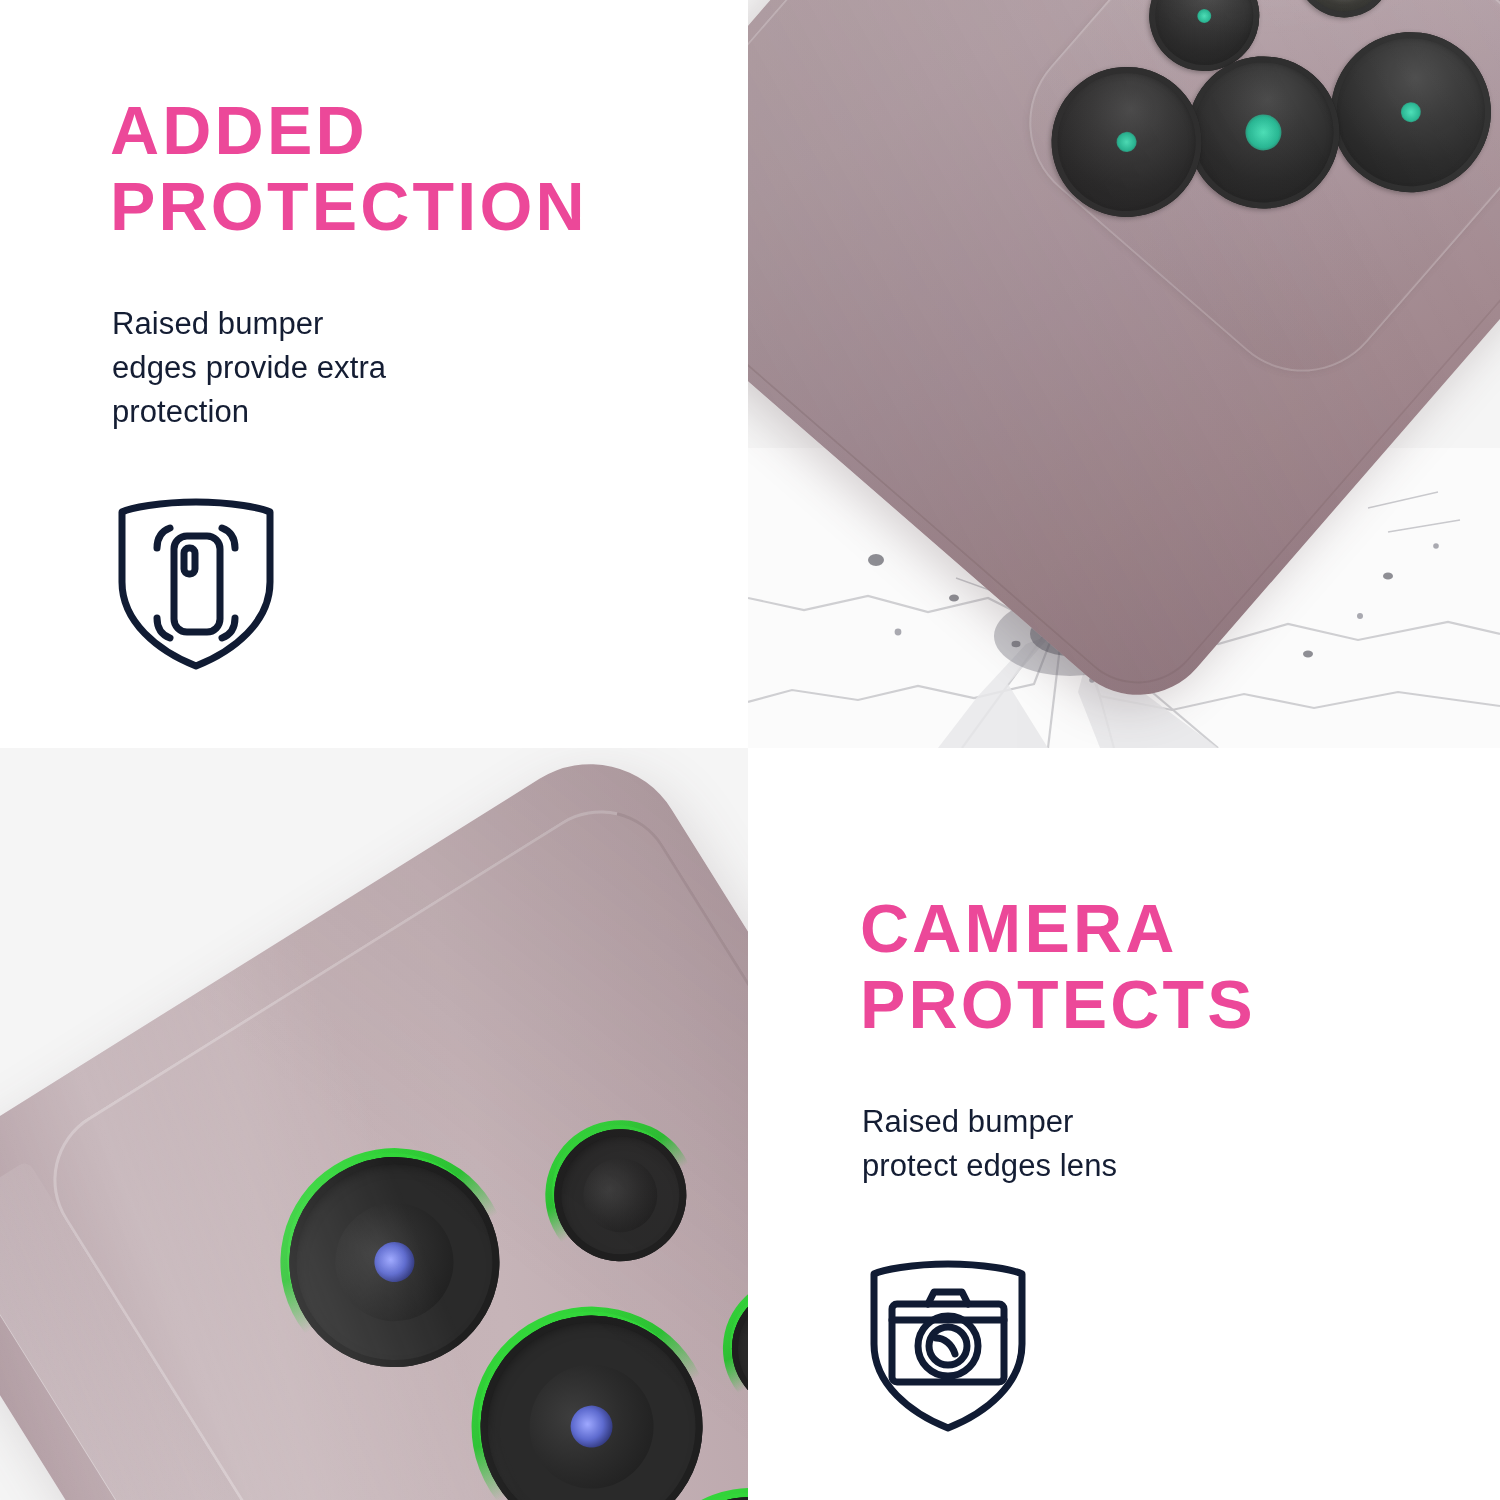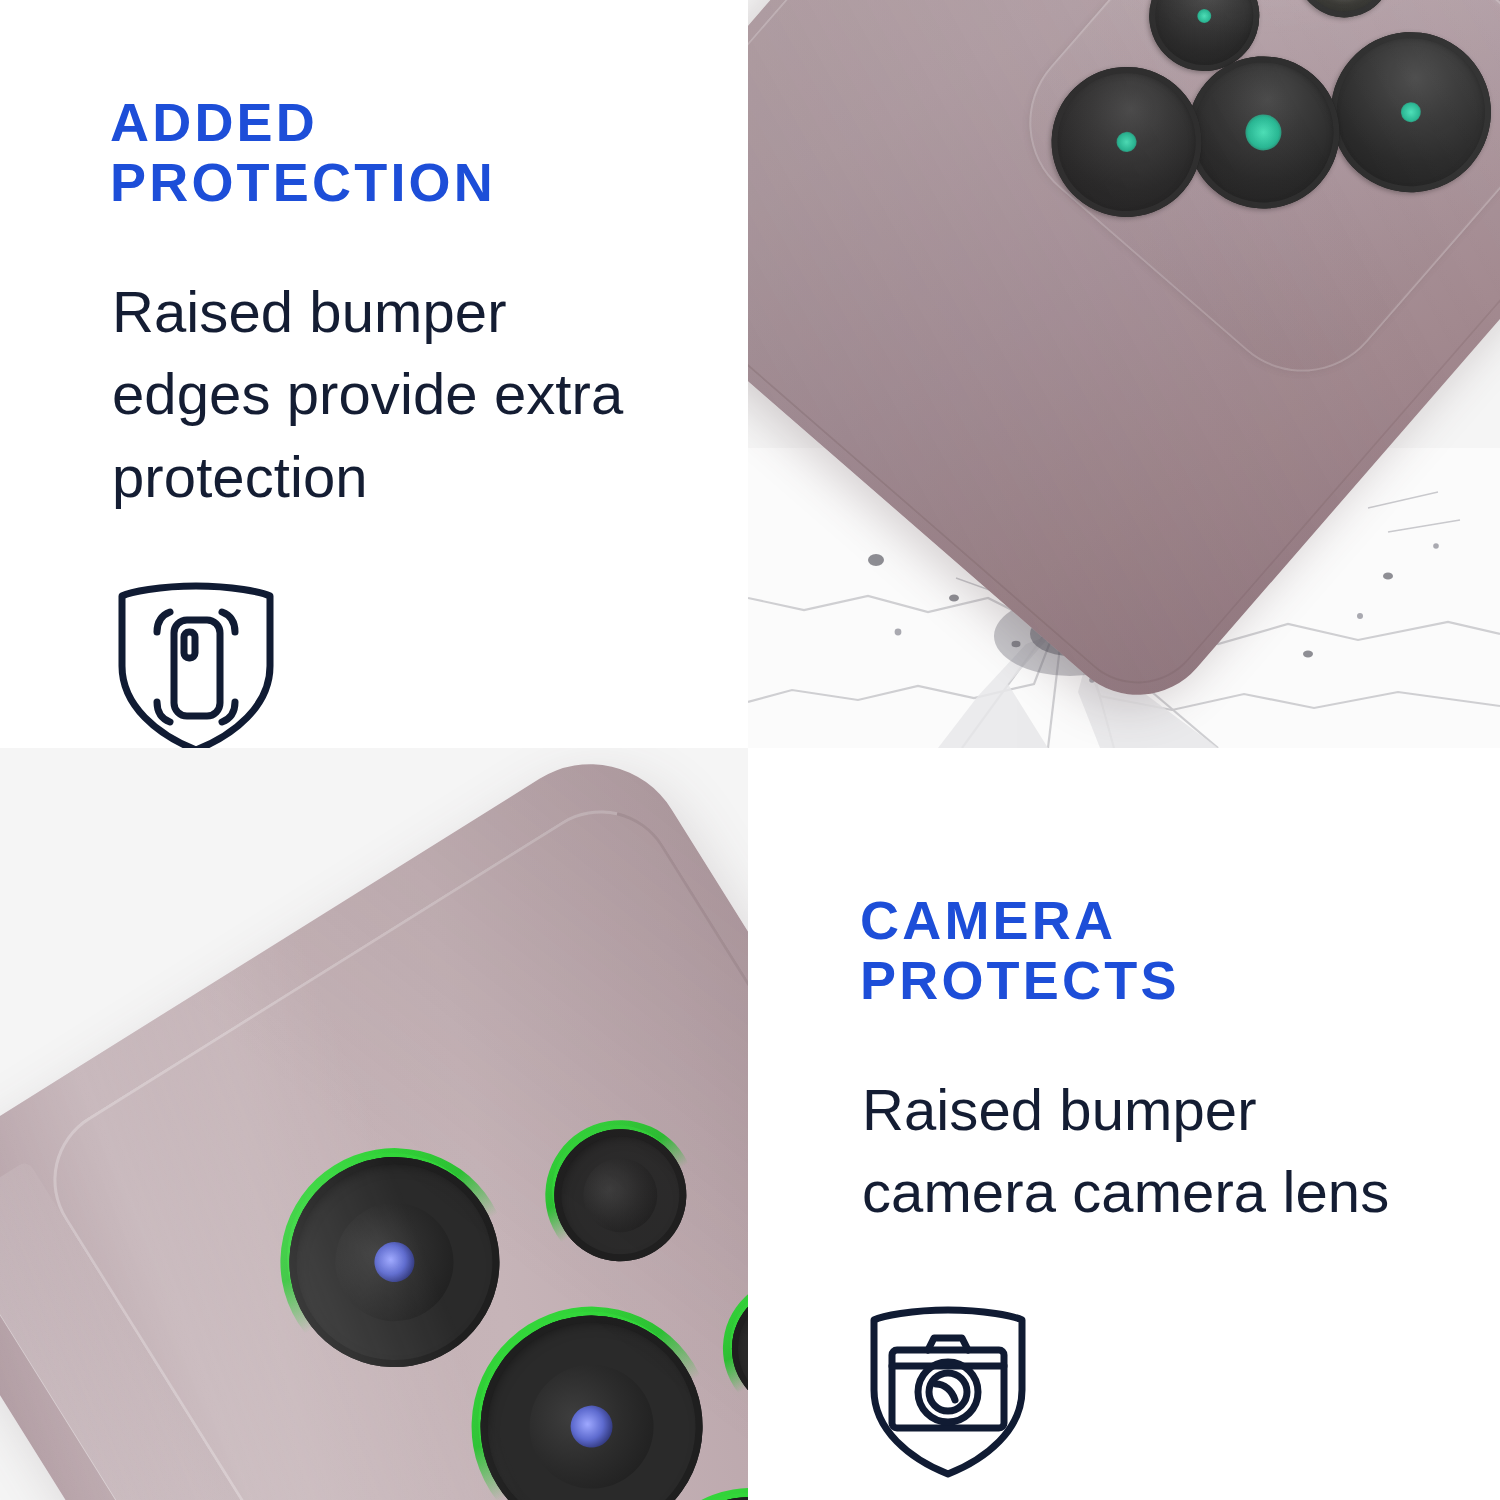--- a/index.html
+++ b/index.html
@@ -33,32 +33,32 @@
     position: absolute;
     left: 110px;
     top: 92px;
     width: 600px;
   }
   .text-panel.br {
     left: 112px;
     top: 142px;
   }
   .headline {
-    color: #1d4ed8;
-    font-size: 54px;
+    color: #ec4899;
+    font-size: 68px;
     font-weight: 700;
     letter-spacing: 3.2px;
     line-height: 1.12;
     margin: 0;
     text-transform: uppercase;
   }
   .headline .hl-line { display: block; }
   .subtext {
     color: #141d33;
-    font-size: 58px;
+    font-size: 31px;
     font-weight: 400;
     line-height: 1.42;
     margin: 58px 0 0 2px;
     letter-spacing: 0.1px;
   }
   .subtext .sub-line { display: block; }
   .icon-wrap {
     margin-top: 62px;
     margin-left: 2px;
   }
@@ -431,21 +431,21 @@
   </div>
 
   <div class="cell cell-white">
     <div class="text-panel br">
       <h1 class="headline">
         <span class="hl-line">CAMERA</span>
         <span class="hl-line">PROTECTS</span>
       </h1>
       <p class="subtext">
         <span class="sub-line">Raised bumper</span>
-        <span class="sub-line">camera camera lens</span>
+        <span class="sub-line">protect edges lens</span>
       </p>
       <div class="icon-wrap">
 
         <svg class="feature-icon" width="172" height="176" viewBox="0 0 172 176">
           <g fill="none" stroke="#101b33" stroke-width="7" stroke-linecap="round" stroke-linejoin="round">
             <path d="M86 6 C122 6 152 12 160 16 L160 86 C160 126 124 155 86 170 C48 155 12 126 12 86 L12 16 C20 12 50 6 86 6 Z"></path>
             <rect x="30" y="46" width="112" height="78" rx="5"></rect>
             <path d="M30 62 L142 62"></path>
             <path d="M66 46 L72 34 L100 34 L106 46"></path>
             <circle cx="86" cy="88" r="30"></circle>

